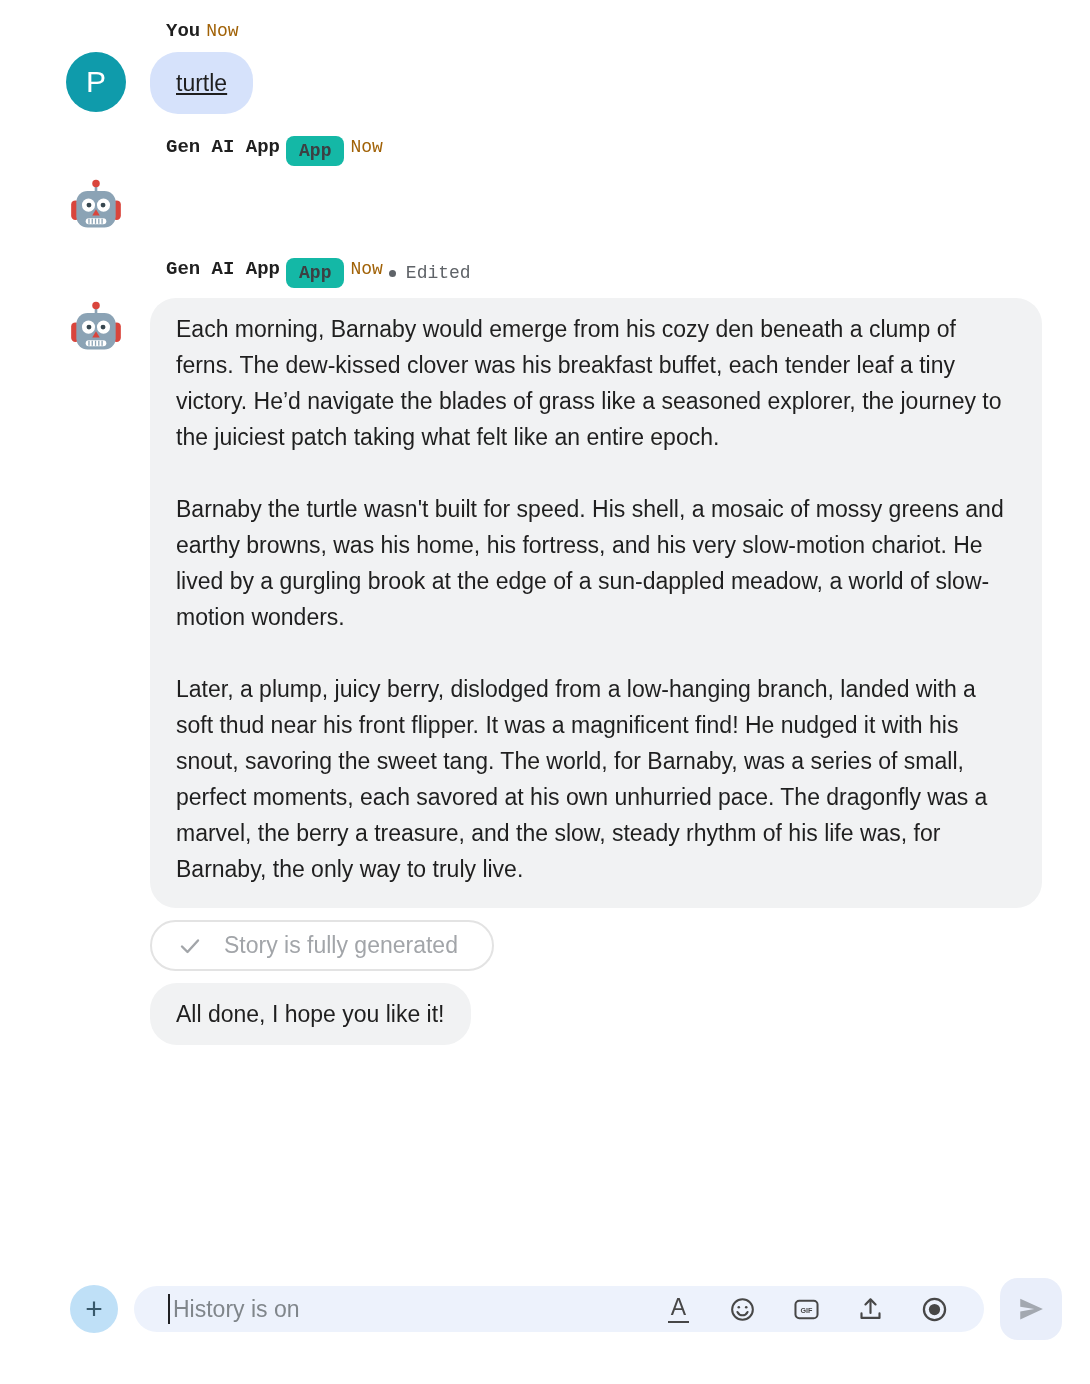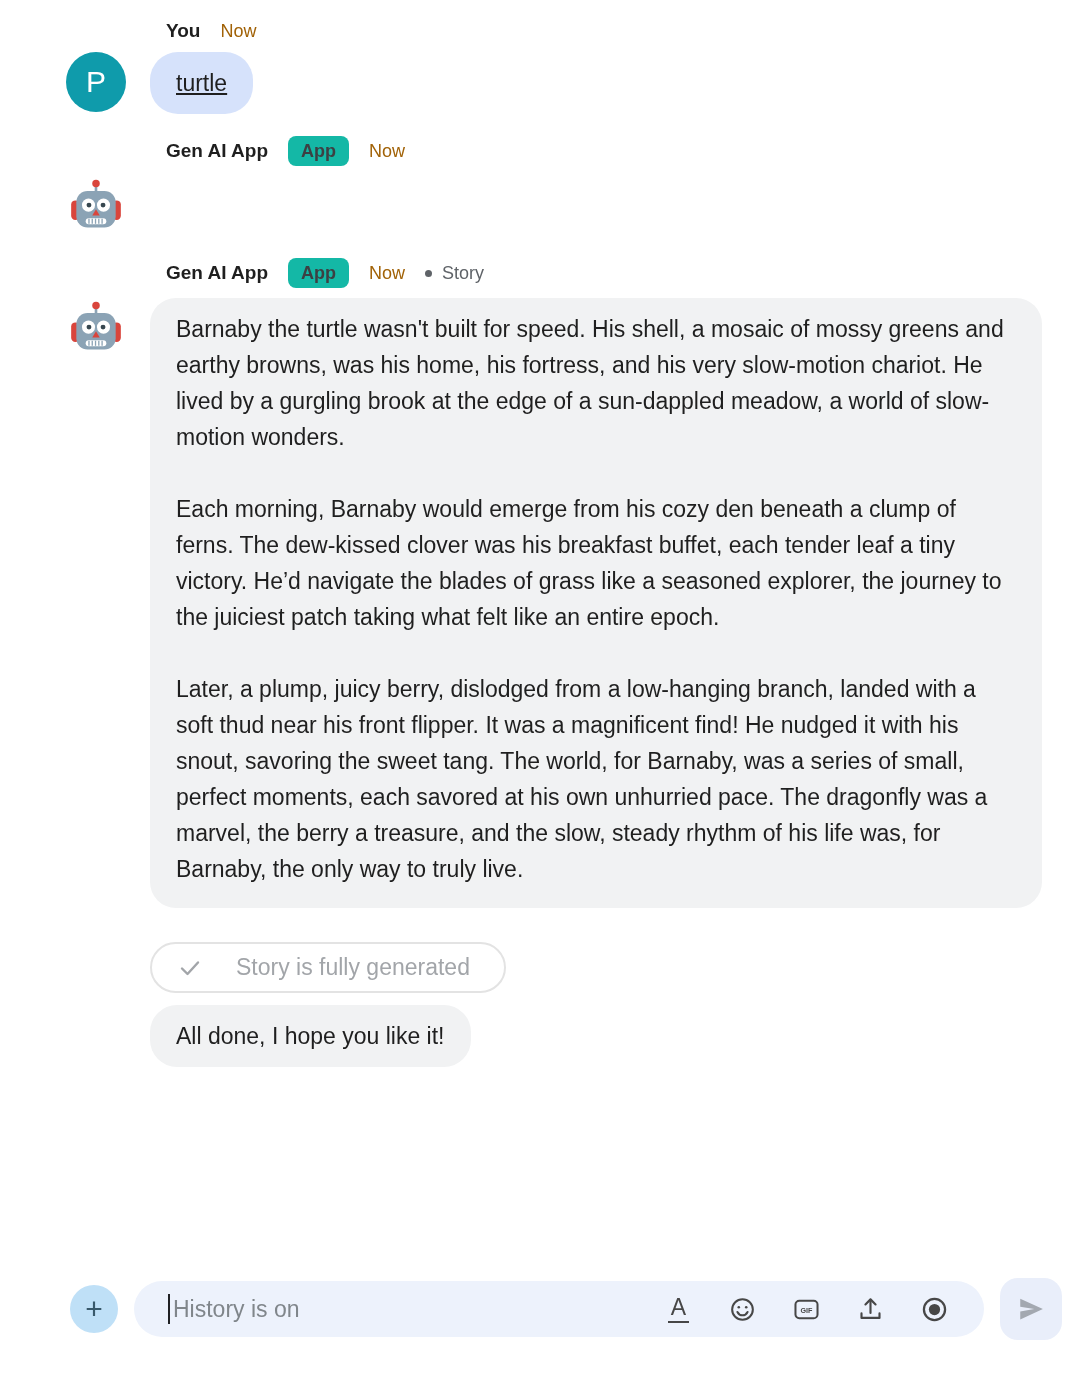--- a/index.html
+++ b/index.html
@@ -10,23 +10,24 @@
     font-family: "Liberation Sans", sans-serif;
     color: #1f1f1f;
     overflow: hidden;
   }
   .chat { padding: 20px 48px 0 66px; }
 
   
   .group { margin-bottom: 22px; }
   .group-header {
     margin-left: 100px;
-    display: flex; align-items: center; gap: 20px;
+    display: flex; gap: 6px;
     font-size: 19px; line-height: 22px;
     margin-bottom: 10px;
+    font-family: Liberation Mono, monospace;
   }
   .sender-name { font-weight: 700; color: #1f1f1f; }
   .timestamp { color: #a16207; font-size: 18px; }
   .edited-wrap { display: flex; align-items: center; gap: 10px; color: #5f6368; font-size: 18px; }
   .edited-dot { width: 7px; height: 7px; border-radius: 50%; background: #5f6368; display: inline-block; }
   .app-badge {
     background: #14b8a6; color: #3c4043;
     font-size: 18px; font-weight: 600;
     padding: 4px 13px; border-radius: 8px;
   }
@@ -46,45 +47,45 @@
     border-radius: 26px;
   }
   .bubble-user { background: #d6e2fb; border-radius: 28px; text-decoration: underline; }
   .bubble-bot  { background: #f1f2f3; }
   .bubble p { margin-bottom: 36px; }
   .bubble p:last-child { margin-bottom: 8px; }
 
   
   .chip-row { margin: 12px 0 12px 84px; }
   .status-chip {
-    display: inline-flex; align-items: center; gap: 34px;
+    display: inline-flex; align-items: center; gap: 22px;
     border: 2px solid #e3e3e3; border-radius: 27px;
     padding: 10px 34px 10px 26px;
     background: #ffffff;
-    color: #a2a5a9; font-size: 23px; font-weight: 500; margin-top: 22px;
+    color: #a2a5a9; font-size: 23px; font-weight: 500;
   }
   .chip-check { width: 24px; height: 24px; }
 
   .followup-row { margin-left: 84px; margin-top: 12px; text-decoration: underline; }
   .bubble-followup { display: inline-block; border-radius: 27px; }
 
   
   .composer {
     position: absolute; left: 70px; right: 28px; bottom: 44px;
     display: flex; align-items: center; gap: 16px;
   }
   .plus-btn {
     width: 48px; height: 48px; border-radius: 50%;
     background: #bfe0f7; border: none; cursor: pointer;
     display: flex; align-items: center; justify-content: center;
     font-size: 30px; color: #38596b; font-weight: 400;
     flex: 0 0 48px; line-height: 1;
   }
   .input-pill {
-    flex: 1; height: 56px; border-radius: 32px;
+    flex: 1; height: 46px; border-radius: 32px;
     background: #edf2fc;
     display: flex; align-items: center;
     padding: 0 36px 0 34px;
   }
   .caret { width: 2px; height: 30px; background: #202124; margin-right: 3px; }
   .placeholder { color: #80868b; font-size: 23px; flex: 1; }
   .composer-icons { display: flex; align-items: center; gap: 37px; }
   .cicon {
     width: 27px; height: 27px; color: #474747;
     display: flex; align-items: center; justify-content: center;
@@ -149,21 +150,21 @@
     </div>
   </div>
 
   <div class="group">
     <div class="group-header">
       <span class="sender-name">Gen AI App</span>
       <span class="app-badge">App</span>
       <span class="timestamp">Now</span>
       <span class="edited-wrap">
         <span class="edited-dot"></span>
-        <span>Story</span>
+        <span>Edited</span>
       </span>
     </div>
     <div class="body-row">
       <div class="avatar avatar-bot">
         <svg width="60" height="60" viewBox="0 0 64 64">
           <rect x="30.6" y="9" width="2.8" height="9" fill="#8ba3b5"></rect>
           <circle cx="32" cy="8" r="4" fill="#d9453c"></circle>
           <rect x="5.5" y="26" width="9" height="21" rx="4.5" fill="#d9453c"></rect>
           <rect x="49.5" y="26" width="9" height="21" rx="4.5" fill="#d9453c"></rect>
           <rect x="11" y="16" width="42" height="39" rx="12" fill="#8ba3b5"></rect>
@@ -176,22 +177,22 @@
           <g stroke="#8ba3b5" stroke-width="1.4">
             <line x1="24.5" y1="45.5" x2="24.5" y2="51"></line>
             <line x1="28" y1="45.5" x2="28" y2="51"></line>
             <line x1="31.5" y1="45.5" x2="31.5" y2="51"></line>
             <line x1="35" y1="45.5" x2="35" y2="51"></line>
             <line x1="38.5" y1="45.5" x2="38.5" y2="51"></line>
           </g>
         </svg>
       </div>
       <div class="bubble bubble-bot">
+        <p>Each morning, Barnaby would emerge from his cozy den beneath a clump of ferns. The dew-kissed clover was his breakfast buffet, each tender leaf a tiny victory. He’d navigate the blades of grass like a seasoned explorer, the journey to the juiciest patch taking what felt like an entire epoch.</p>
         <p>Barnaby the turtle wasn't built for speed. His shell, a mosaic of mossy greens and earthy browns, was his home, his fortress, and his very slow-motion chariot. He lived by a gurgling brook at the edge of a sun-dappled meadow, a world of slow-motion wonders.</p>
-        <p>Each morning, Barnaby would emerge from his cozy den beneath a clump of ferns. The dew-kissed clover was his breakfast buffet, each tender leaf a tiny victory. He’d navigate the blades of grass like a seasoned explorer, the journey to the juiciest patch taking what felt like an entire epoch.</p>
         <p>Later, a plump, juicy berry, dislodged from a low-hanging branch, landed with a soft thud near his front flipper. It was a magnificent find! He nudged it with his snout, savoring the sweet tang. The world, for Barnaby, was a series of small, perfect moments, each savored at his own unhurried pace. The dragonfly was a marvel, the berry a treasure, and the slow, steady rhythm of his life was, for Barnaby, the only way to truly live.</p>
       </div>
     </div>
 
     <div class="chip-row">
       <div class="status-chip">
         <svg class="chip-check" viewBox="0 0 24 24" fill="none" stroke="#a2a5a9" stroke-width="2.4" stroke-linecap="round" stroke-linejoin="round">
           <path d="M4 12.5 L9.5 18 L20 6.5"></path>
         </svg>
         <span>Story is fully generated</span>

